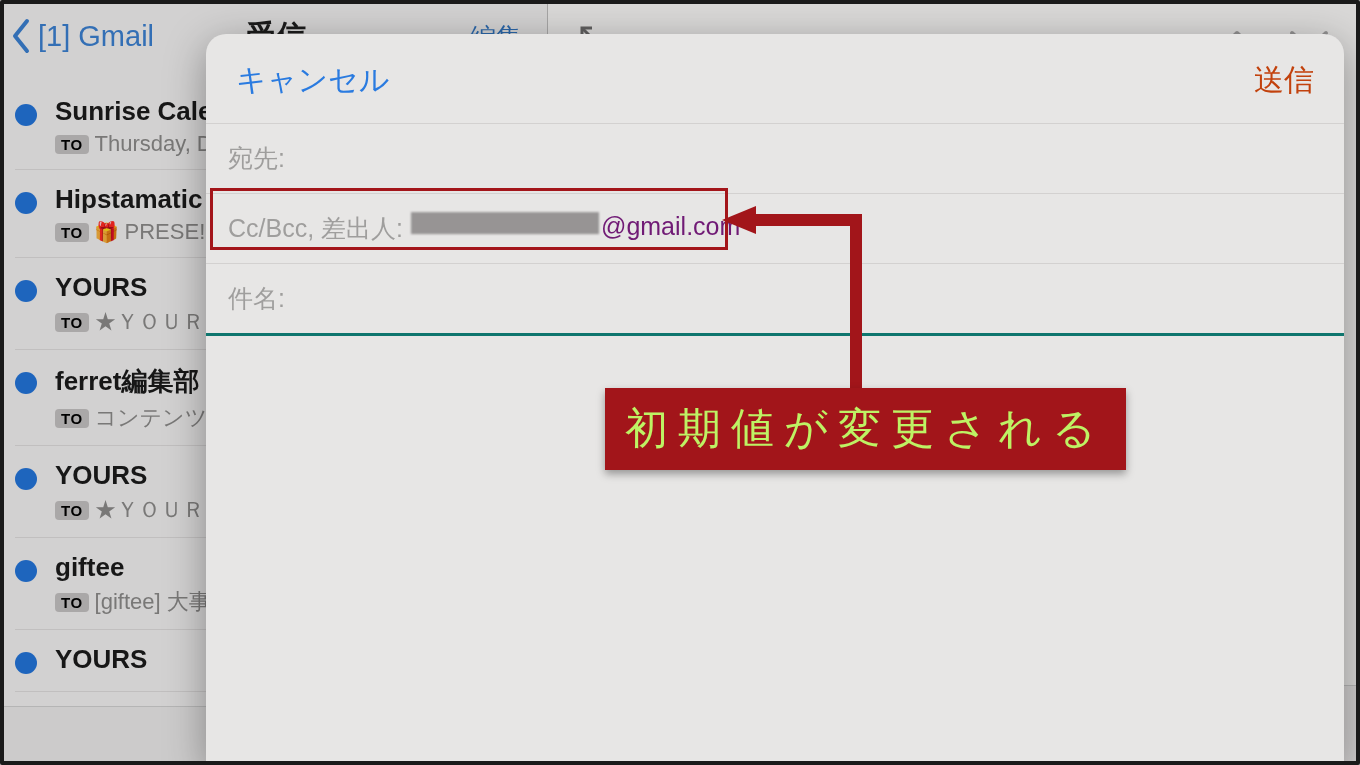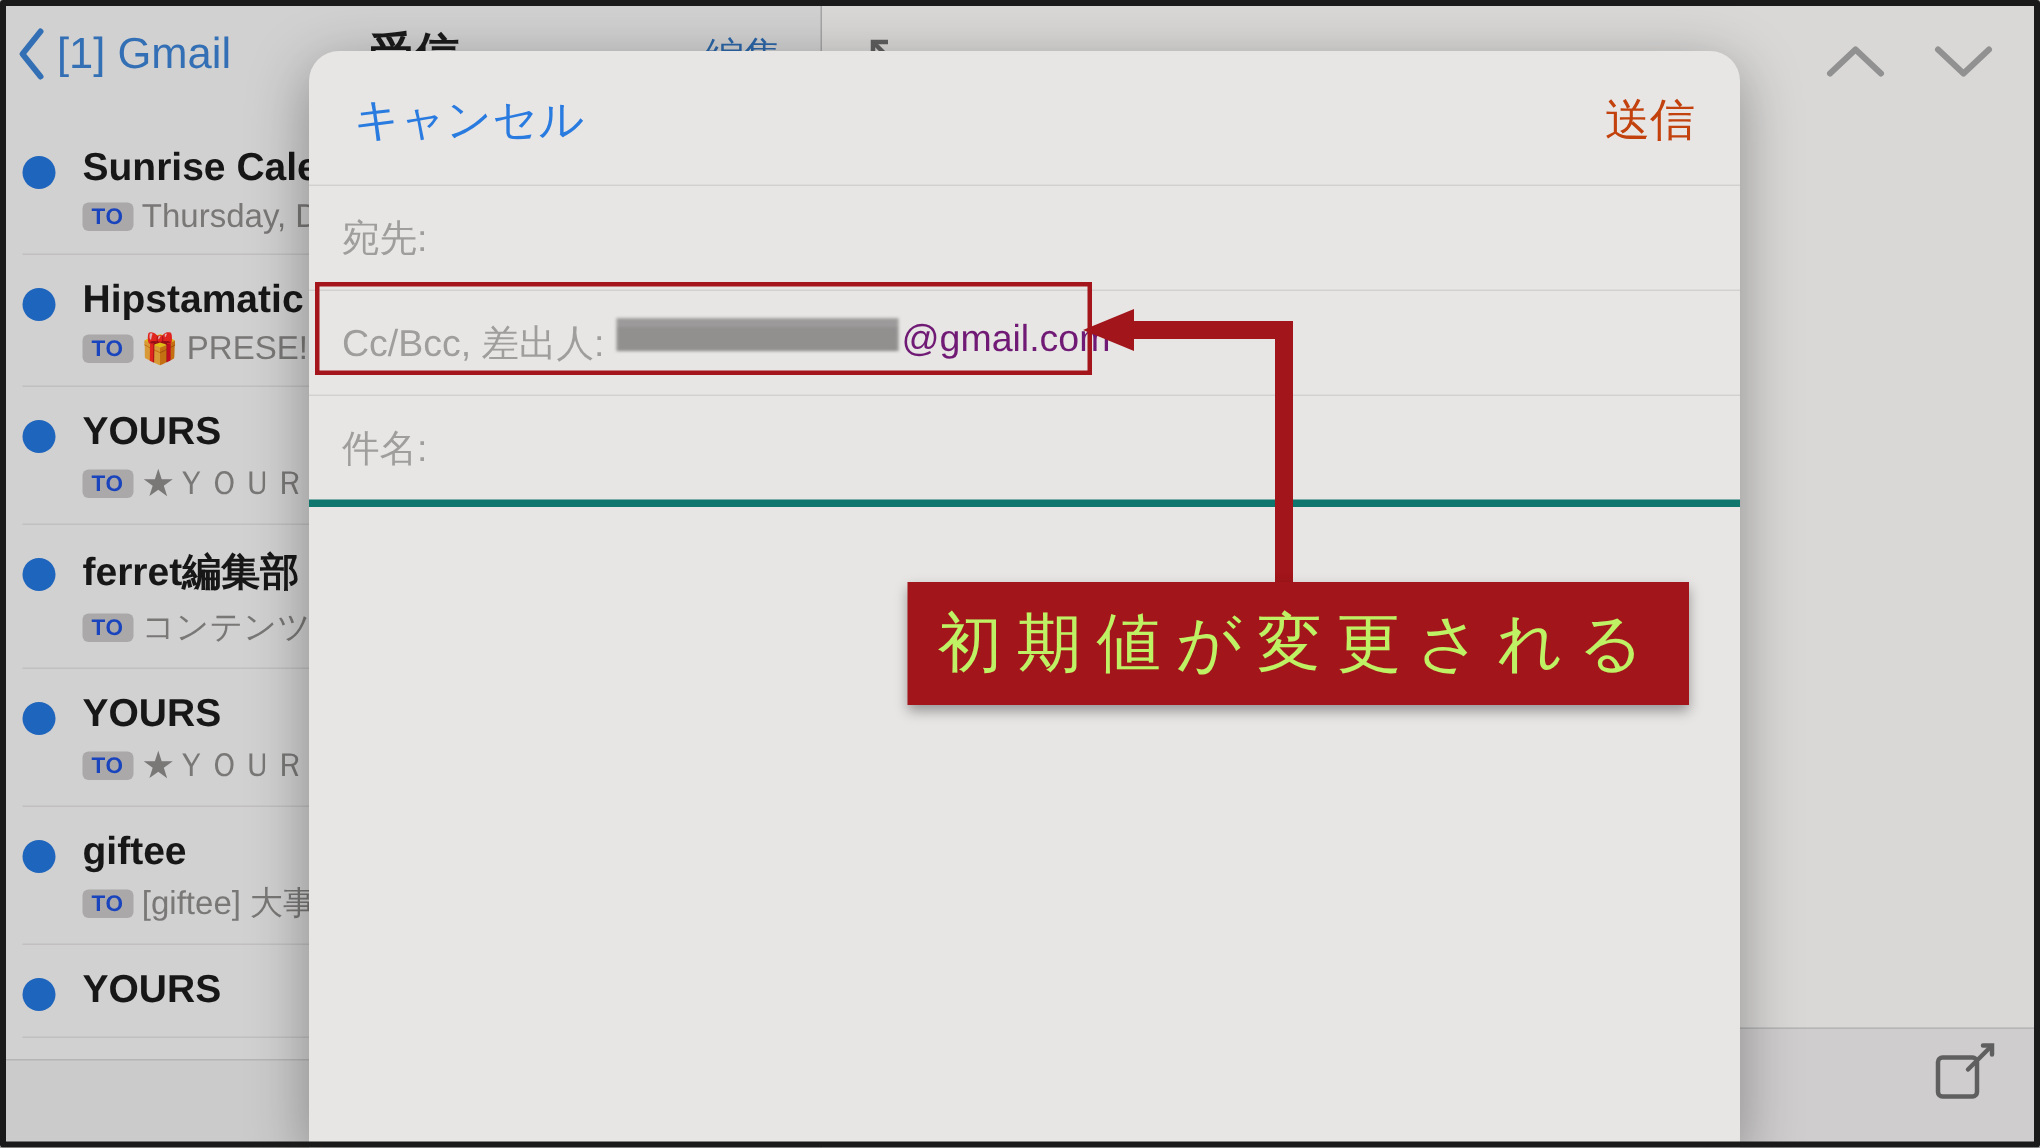--- a/index.html
+++ b/index.html
@@ -53,21 +53,21 @@
     .msg-list .row .dot {
       position: absolute; left: 0px; top: 22px;
       width: 22px; height: 22px; border-radius: 50%;
       background: #2373d8;
     }
     .msg-list .sender { font-size: 26px; font-weight: 700; color: #1b1b1b; white-space: nowrap; overflow: hidden; }
     .msg-list .preview-line { display:flex; align-items:center; gap:6px; margin-top:4px; font-size: 22px; color: #8a8988; }
     .to-badge {
       display: inline-flex; align-items:center; justify-content:center;
       padding: 1px 6px; border-radius: 4px;
-      background: #c2c0c0; color: #1d4ed8; font-size: 15px; font-weight:700; letter-spacing:0.5px;
+      background: #c2c0c0; color: #000000; font-size: 15px; font-weight:700; letter-spacing:0.5px;
     }
     .gift-icon { width:24px; height:24px; display:inline-flex; align-items:center; justify-content:center; font-size:20px; }
 
     .left-bottom {
       border-top: 1px solid #cfcece;
       text-align:center; padding: 14px 0;
       font-size: 22px; color: #6d6c6c;
       background:#e9e8e8;
     }
 
@@ -94,21 +94,21 @@
     .right-bottom-bar {
       position:absolute; right:0; bottom:0; left:548px;
       height:80px; background:#eceaea; border-top:1px solid #cfcece;
       z-index:2;
     }
 
     
     .sheet {
       position:absolute;
       left: 206px; top: 34px;
-      width: 954px; height: 731px;
+      width: 1138px; height: 731px;
       background: #e7e6e5;
       border-radius: 20px 20px 0 0;
       box-shadow: 0 10px 40px rgba(0,0,0,0.35);
       z-index: 10;
       overflow: hidden;
     }
     .sheet-header {
       display:flex; align-items:center; justify-content:space-between;
       padding: 26px 30px 22px 30px;
     }
@@ -118,21 +118,21 @@
 
     .compose-fields { padding: 0 0 0 0; }
     .field-row {
       display:flex; align-items:flex-start;
       padding: 18px 22px;
       border-top: 1px solid #d3d1d0;
       font-size: 25px;
       color: #9f9e9d;
       background:#e7e6e5;
     }
-    .field-row:last-child { border-bottom: 5px solid #0f766e; }
+    .field-row:last-child { border-bottom: 3px solid #0f766e; }
     .field-label { margin-right: 6px; }
 
     
     .highlight-box {
       position:absolute;
       left: 210px; top: 188px;
       width: 518px; height: 62px;
       border: 3px solid #a3151a;
       background: rgba(255,255,255,0.0);
       z-index: 30;

